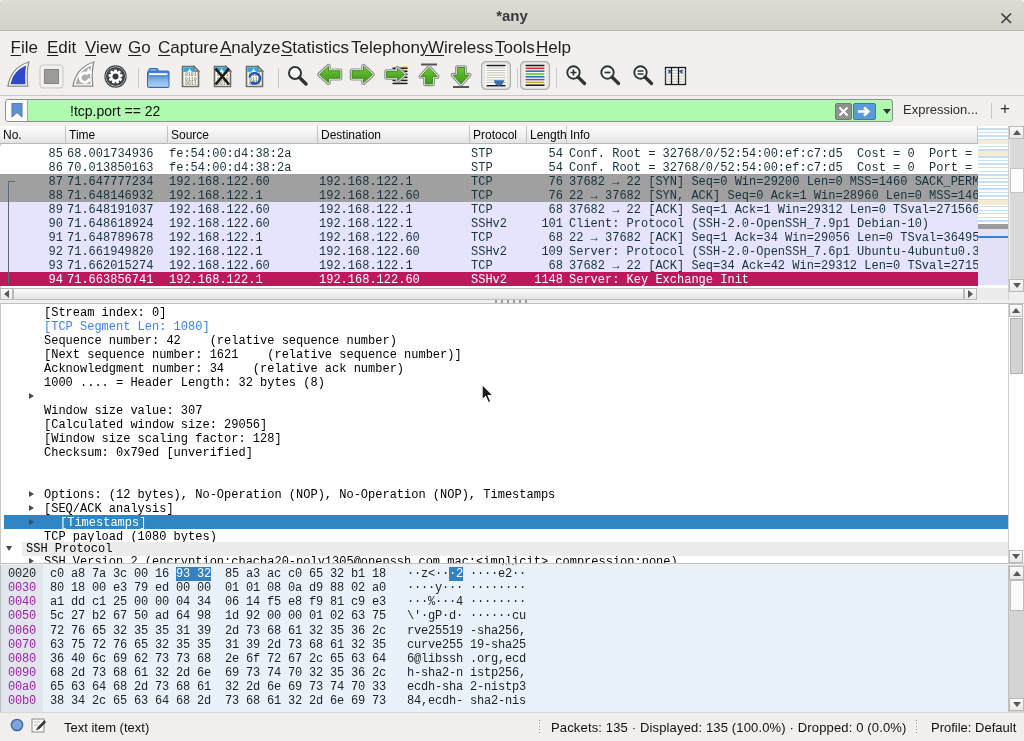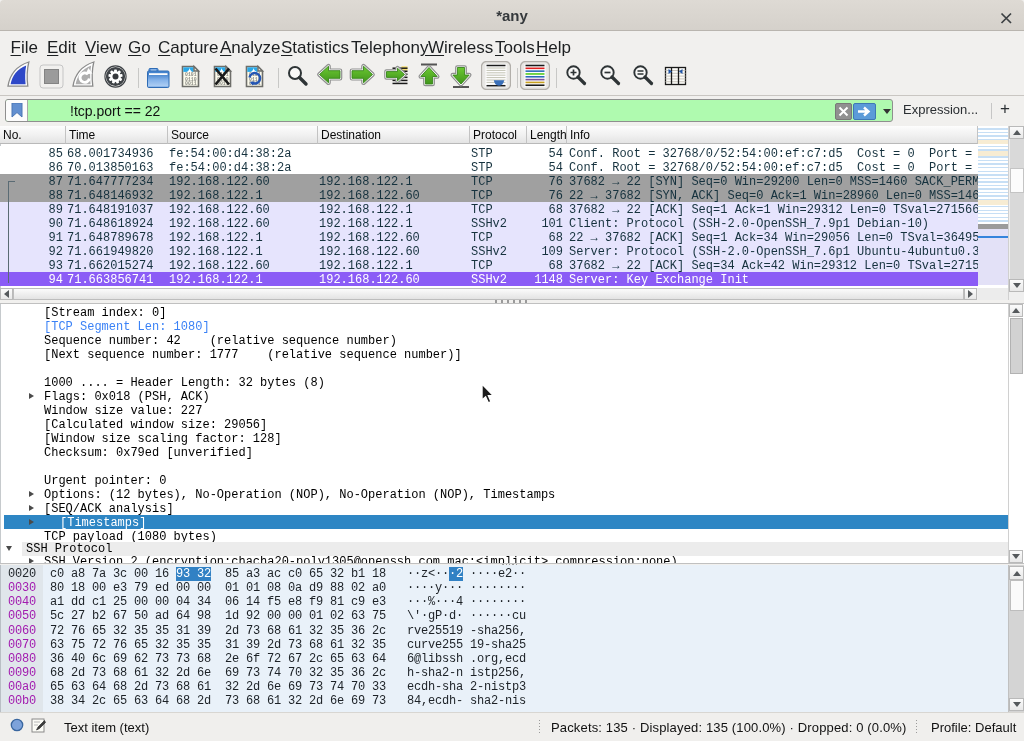--- a/index.html
+++ b/index.html
@@ -26,21 +26,21 @@
 #plist{left:0;top:126px;width:1024px;height:174px;background:#fff;box-shadow:inset 1px 0 #c6cacd;}
 .hc{top:0;height:18px;background:linear-gradient(#fdfdfd,#f0f0f0 55%,#e4e4e4);border-right:1px solid #c3c3c3;border-bottom:1px solid #b9b9b9;font-size:12px;color:#0a0a0a;padding:2px 0 0 3px;box-sizing:border-box;}
 .prow{position:absolute;left:0;height:14.05px;width:978px;overflow:hidden;}
 .prow span{position:absolute;top:0.6px;}
 .c-no{left:0;width:63px;text-align:right;}
 .c-t{left:67px;}.c-s{left:169px;}.c-d{left:319px;}.c-p{left:471px;}
 .c-l{left:500px;width:63px;text-align:right;}.c-i{left:569px;}
 .r-w{background:#fff;color:#16323e;}
 .r-g{background:#a0a0a0;color:#16323e;}
 .r-v{background:#e6e4fd;color:#16323e;}
-.r-sel{background:#8b5cf6;color:#fff;}
+.r-sel{background:#be185d;color:#fff;}
 .sbv{background:#efefef;}
 .arrbox{position:absolute;left:0;width:100%;height:13px;background:linear-gradient(#fbfbfb,#e8e8e8);border:1px solid #b9b9b9;box-sizing:border-box;}
 .tri-u{position:absolute;left:50%;top:50%;margin:-2.5px 0 0 -4px;width:0;height:0;border-left:4px solid transparent;border-right:4px solid transparent;border-bottom:5px solid #55595c;}
 .tri-d{position:absolute;left:50%;top:50%;margin:-2.5px 0 0 -4px;width:0;height:0;border-left:4px solid transparent;border-right:4px solid transparent;border-top:5px solid #55595c;}
 .tri-l{position:absolute;left:50%;top:50%;margin:-4px 0 0 -2.5px;width:0;height:0;border-top:4px solid transparent;border-bottom:4px solid transparent;border-right:5px solid #55595c;}
 .tri-r{position:absolute;left:50%;top:50%;margin:-4px 0 0 -2.5px;width:0;height:0;border-top:4px solid transparent;border-bottom:4px solid transparent;border-left:5px solid #55595c;}
 #dpane{left:0;top:303px;width:1024px;height:261px;background:#fff;box-shadow:inset 1px 0 #c6cacd;border-top:1px solid #c0c0c0;border-bottom:1px solid #c0c0c0;box-sizing:border-box;overflow:hidden;}
 .dl{position:absolute;left:0;height:14px;width:828px;}
 .dl span{position:absolute;top:0.5px;}
 .exp{position:absolute;width:0;height:0;border-top:3.5px solid transparent;border-bottom:3.5px solid transparent;border-left:5px solid #4a4a4a;}
@@ -356,29 +356,28 @@
         </div>
       </div>
 </div>
 <div class="abs" style="left:495px;top:300px;width:36px;height:3px;background-image:repeating-linear-gradient(90deg,#9a9a9a 0 2px,transparent 2px 6px)"></div>
 <div class="abs" style="left:502px;top:563.2px;width:16px;height:1.6px;background-image:repeating-linear-gradient(90deg,#9a9a9a 0 1.5px,transparent 1.5px 3.5px)"></div>
 
 <div class="abs" id="dpane">
 <div class="dl mono" style="top:1.0px"><span style="left:44px;color:#000">[Stream index: 0]</span></div>
 <div class="dl mono" style="top:15.0px"><span style="left:44px;color:#3b82f6">[TCP Segment Len: 1080]</span></div>
 <div class="dl mono" style="top:29.0px"><span style="left:44px;color:#000">Sequence number: 42    (relative sequence number)</span></div>
-<div class="dl mono" style="top:43.0px"><span style="left:44px;color:#000">[Next sequence number: 1777    (relative sequence number)]</span></div>
+<div class="dl mono" style="top:43.0px"><span style="left:44px;color:#000">[Next sequence number: 1621    (relative sequence number)]</span></div>
+<div class="dl mono" style="top:57.0px"><span style="left:44px;color:#000">Acknowledgment number: 34    (relative ack number)</span></div>
 <div class="dl mono" style="top:71.0px"><span style="left:44px;color:#000">1000 .... = Header Length: 32 bytes (8)</span></div>
 <div class="exp" style="left:29px;top:88.5px"></div>
-<div class="dl mono" style="top:85.0px"><span style="left:44px;color:#000">Flags: 0x018 (PSH, ACK)</span></div>
-<div class="dl mono" style="top:99.0px"><span style="left:44px;color:#000">Window size value: 227</span></div>
+<div class="dl mono" style="top:99.0px"><span style="left:44px;color:#000">Window size value: 307</span></div>
 <div class="dl mono" style="top:113.0px"><span style="left:44px;color:#000">[Calculated window size: 29056]</span></div>
 <div class="dl mono" style="top:127.0px"><span style="left:44px;color:#000">[Window size scaling factor: 128]</span></div>
 <div class="dl mono" style="top:141.0px"><span style="left:44px;color:#000">Checksum: 0x79ed [unverified]</span></div>
-<div class="dl mono" style="top:169.0px"><span style="left:44px;color:#000">Urgent pointer: 0</span></div>
 <div class="exp" style="left:29px;top:186.5px"></div>
 <div class="dl mono" style="top:183.0px"><span style="left:44px;color:#000">Options: (12 bytes), No-Operation (NOP), No-Operation (NOP), Timestamps</span></div>
 <div class="exp" style="left:29px;top:200.5px"></div>
 <div class="dl mono" style="top:197.0px"><span style="left:44px;color:#000">[SEQ/ACK analysis]</span></div>
 <div class="abs" style="left:4px;top:211.0px;width:1005px;height:14px;background:#2e86c4"></div>
 <div class="exp" style="left:29px;top:214.5px"></div>
 <div class="dl mono" style="top:211.0px"><span style="left:60px;color:#fff">[Timestamps]</span></div>
 <div class="dl mono" style="top:225.0px"><span style="left:44px;color:#000">TCP payload (1080 bytes)</span></div>
 <div class="abs" style="left:22px;top:237.5px;width:987px;height:14px;background:#ececec"></div>
 <div class="expd" style="left:6px;top:242.0px"></div>

